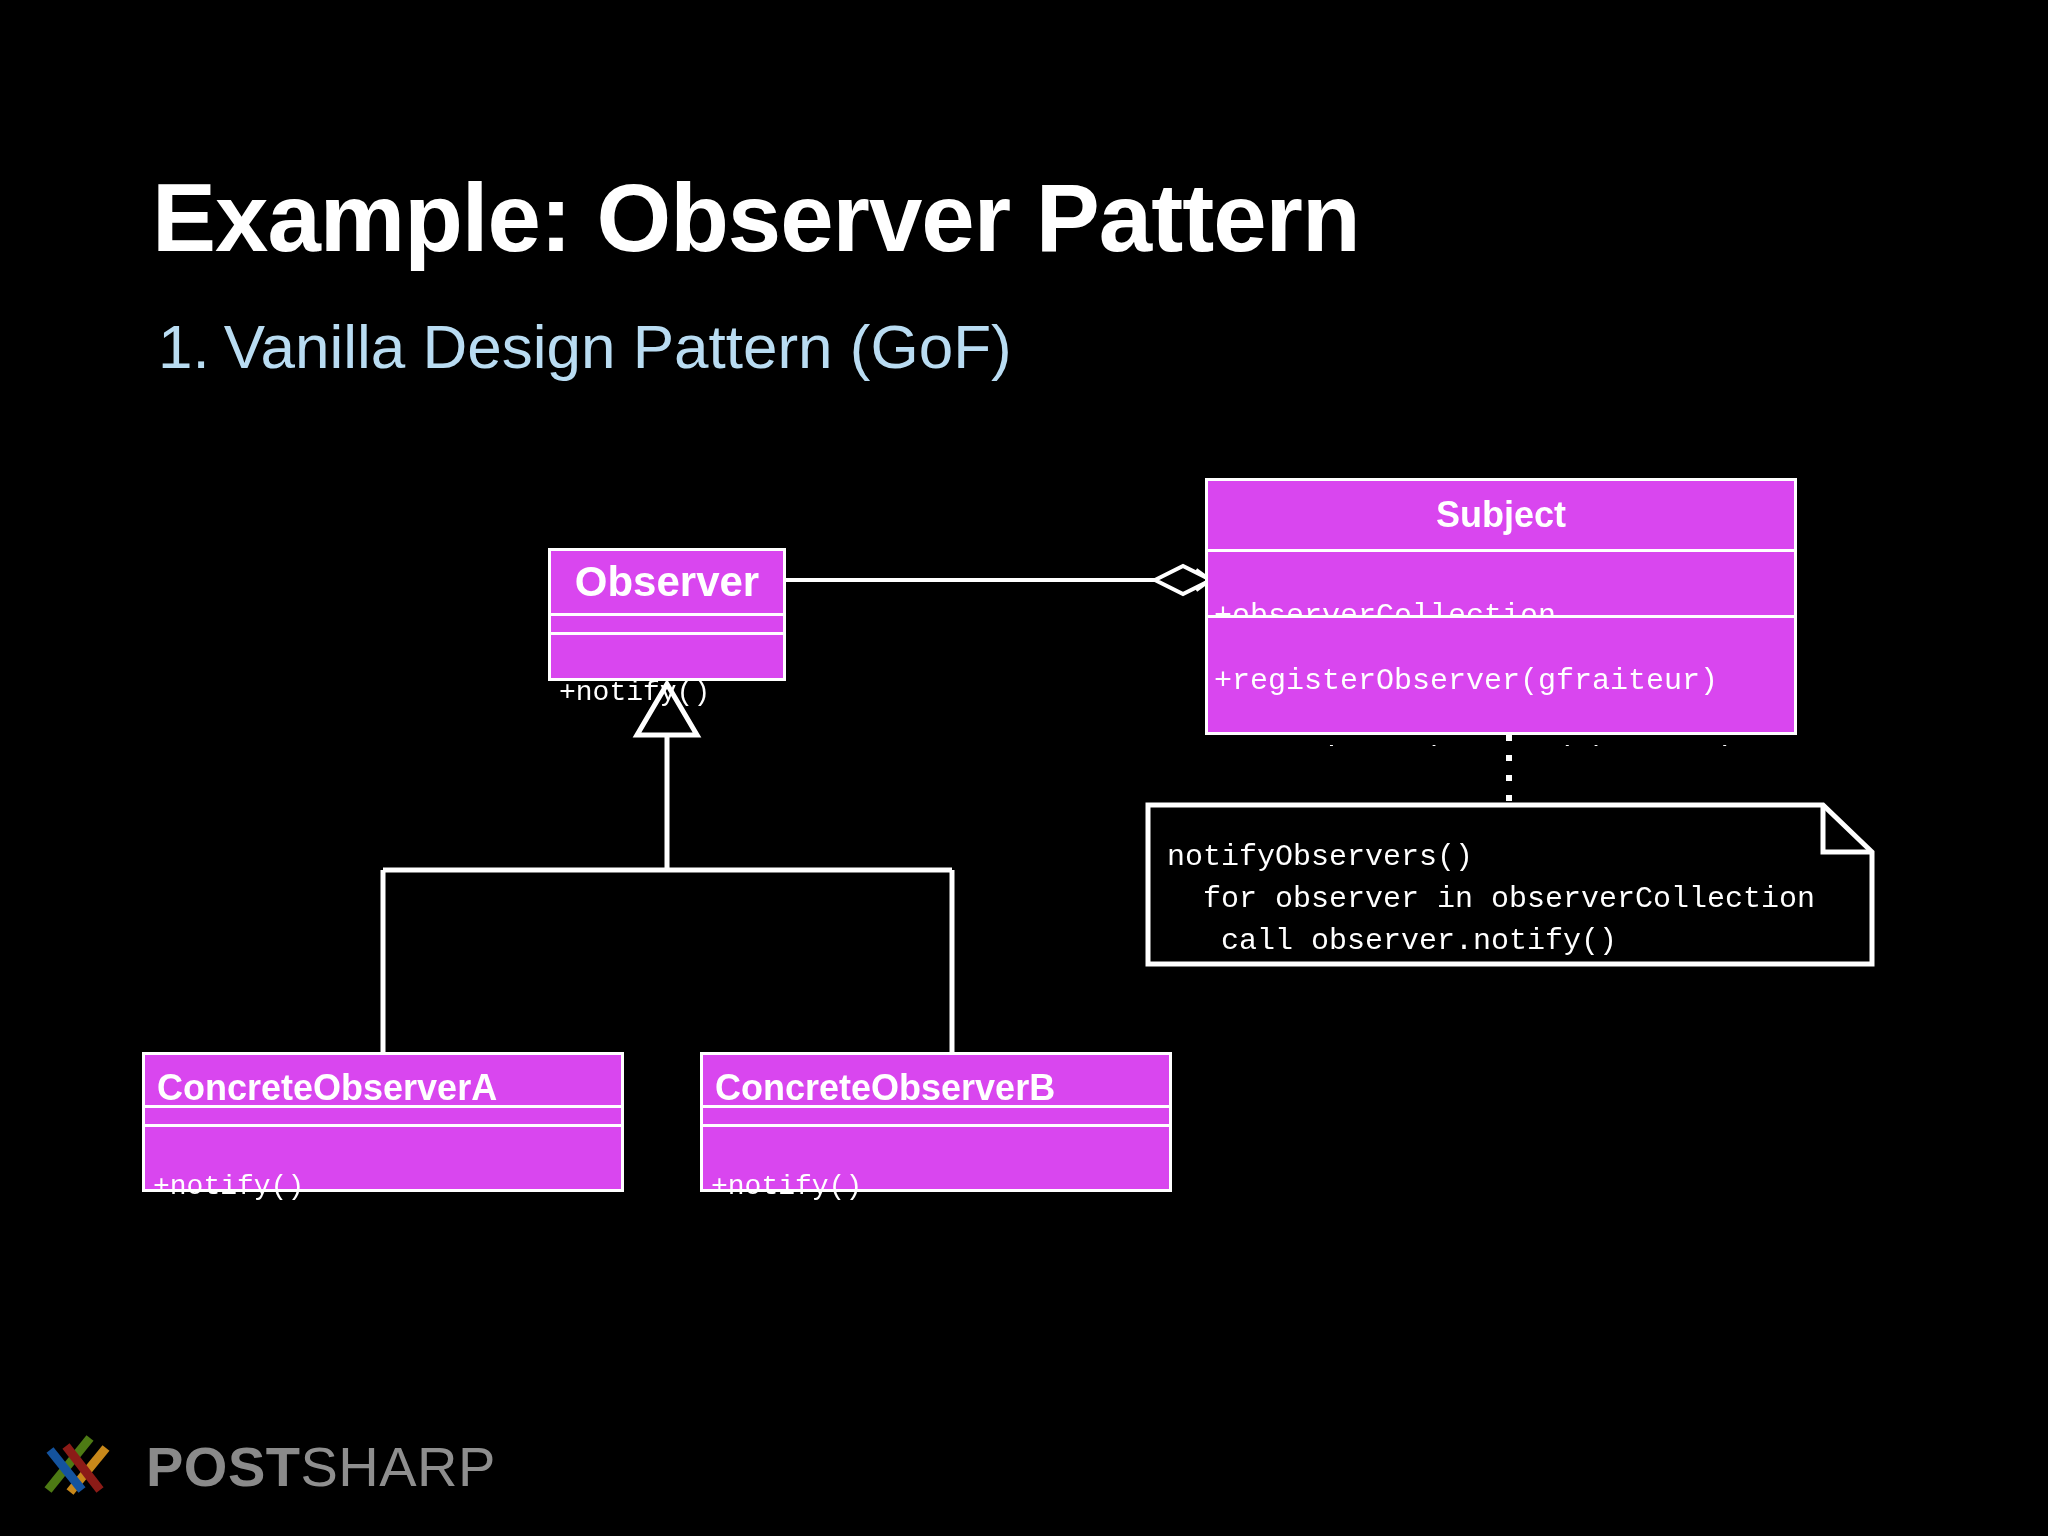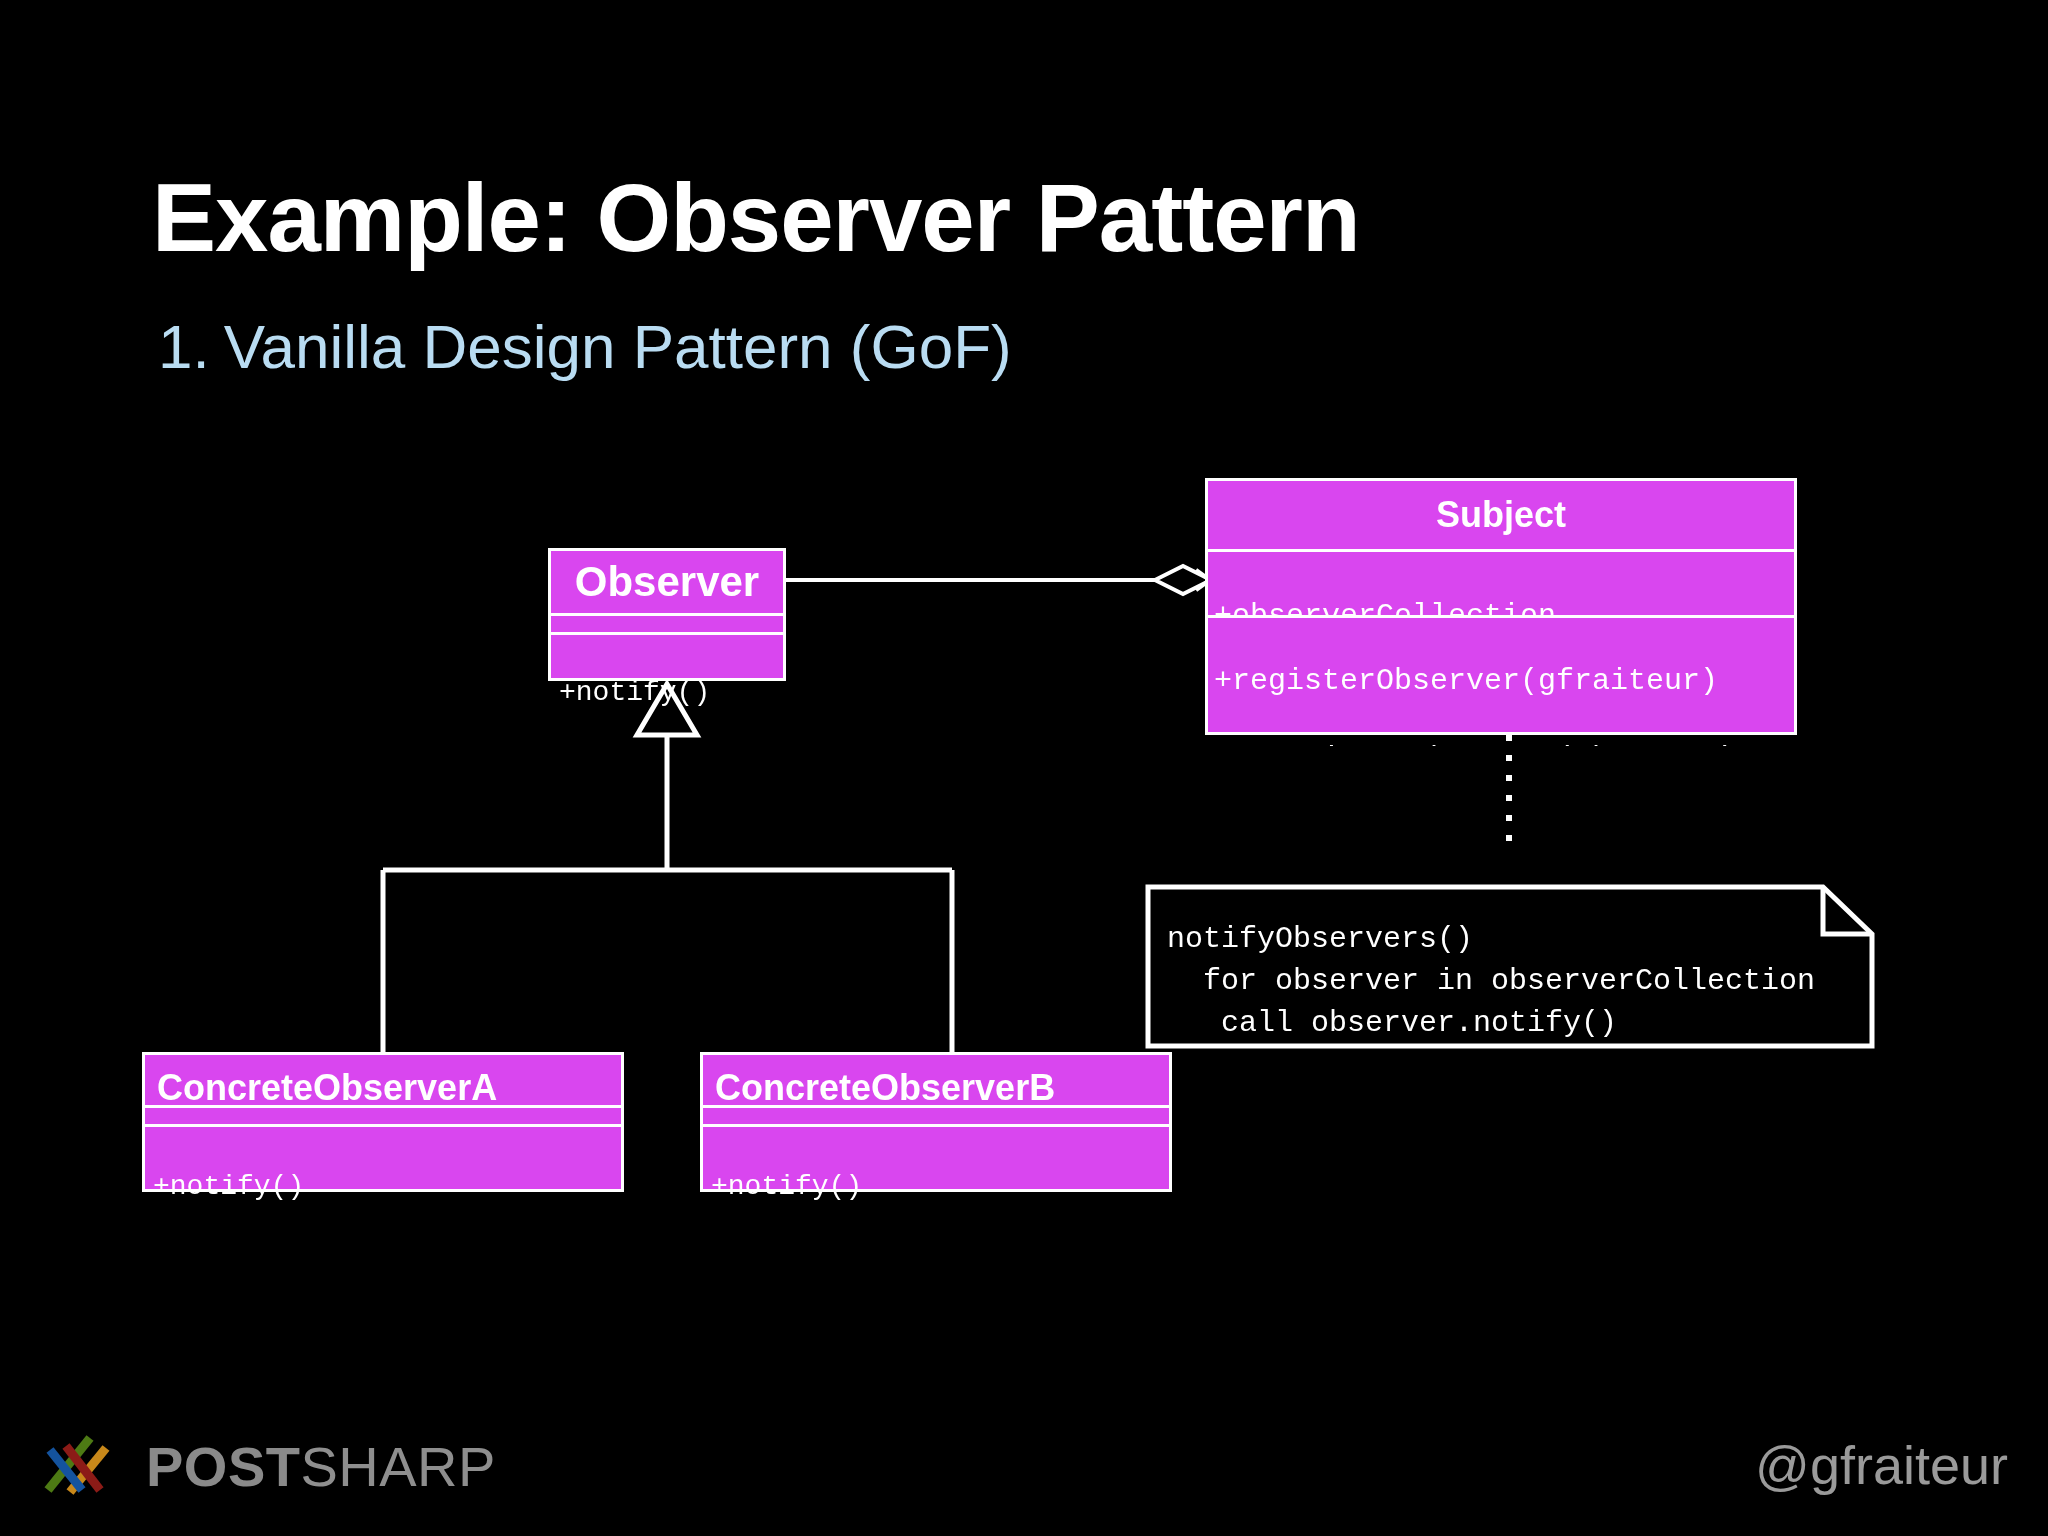--- a/index.html
+++ b/index.html
@@ -96,21 +96,21 @@
   
   #box-coa { left: 142px; top: 1052px; width: 482px; height: 140px; }
   #box-cob { left: 700px; top: 1052px; width: 472px; height: 140px; }
   .concrete .uml-title { font-size: 36px; line-height: 66px; height: 50px; padding-left: 12px; text-align: left; }
   .concrete .row { font-size: 28px; line-height: 48px; padding-left: 8px; }
 
   
   #note {
     position: absolute;
     left: 1145px;
-    top: 884px;
+    top: 802px;
     width: 828px;
     height: 165px;
   }
   #note .note-text {
     position: absolute;
     left: 22px;
     top: 34px;
     font-family: "Liberation Mono", monospace;
     font-size: 30px;
     line-height: 42px;
@@ -233,15 +233,14 @@
       <line x1="8" y1="62" x2="50" y2="10" stroke="#4d7a14" stroke-width="9"></line>
       <line x1="30" y1="64" x2="66" y2="20" stroke="#c8881a" stroke-width="9"></line>
       <line x1="10" y1="22" x2="42" y2="62" stroke="#14539e" stroke-width="9"></line>
       <line x1="26" y1="18" x2="60" y2="62" stroke="#8c1b17" stroke-width="9"></line>
     </svg>
     <div id="logo-text">
       <span class="post">POST</span><span class="sharp">SHARP</span>
     </div>
   </div>
 
-  <div id="handle">@gfraiteur</div>
 
 </div>
 
 </body></html>

